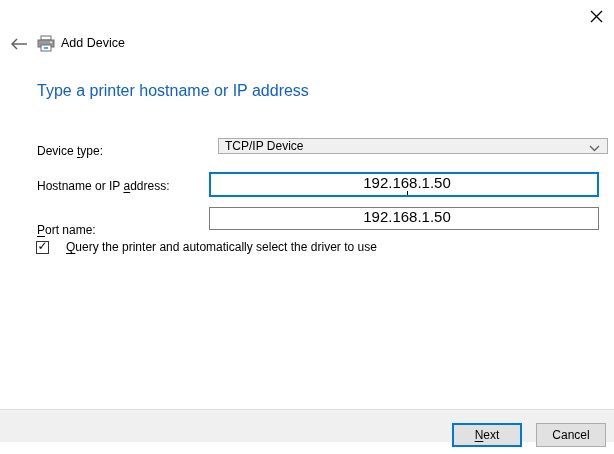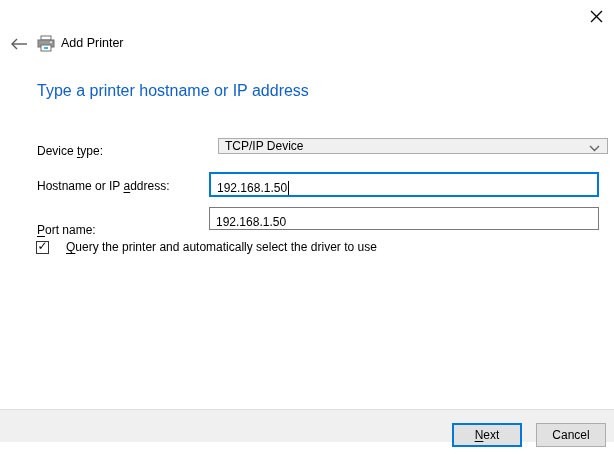--- a/index.html
+++ b/index.html
@@ -43,21 +43,21 @@
   .lbl-port{top:223px;}
   .mnemonic{text-decoration:underline;text-underline-offset:2px;}
   .combobox{
     position:absolute;left:218px;top:138px;width:390px;height:16px;
     background:var(--combo-face);border:1px solid var(--control-border);
     display:flex;align-items:center;font-size:12px;padding-left:6px;cursor:default;
   }
   .combobox .chev{position:absolute;right:7px;top:6px;}
   .textfield{
     position:absolute;left:209px;width:390px;background:#fff;
-    display:flex;align-items:flex-end;font-size:12px;padding-left:6px;cursor:text;
+    display:flex;align-items:center;font-size:15px;padding-left:6px;cursor:text;flex-direction:column;
   }
   .tf-host{top:172px;height:25px;border:2px solid var(--focus-blue);}
   .tf-port{top:207px;height:23px;border:1px solid var(--textbox-border);}
   .caret{display:inline-block;width:1px;height:14px;background:#000;margin-left:1px;}
   
   .check-row{position:absolute;left:36px;top:240px;display:flex;align-items:center;cursor:default;}
   .checkbox{
     width:13px;height:13px;background:#fff;border:1px solid #333;
     display:flex;align-items:center;justify-content:center;flex:0 0 auto;
   }
@@ -103,21 +103,21 @@
     </div>
     <span class="printer-ico">
       <svg width="18" height="18" viewBox="0 0 18 18">
         <rect x="4" y="1" width="10" height="4" fill="#fff" stroke="#6e6e6e" stroke-width="1"></rect>
         <rect x="1" y="5" width="16" height="7" fill="#9a9a9a" stroke="#6e6e6e" stroke-width="1"></rect>
         <rect x="4" y="10" width="10" height="6" fill="#fff" stroke="#6e6e6e" stroke-width="1"></rect>
         <rect x="7" y="12" width="4" height="2" fill="#3ab6d8"></rect>
         <rect x="13" y="6.5" width="2" height="1.5" fill="#e8e8e8"></rect>
       </svg>
     </span>
-    <span class="header-title">Add Printer</span>
+    <span class="header-title">Add Device</span>
   </div>
 
   <div class="page-heading">Type a printer hostname or IP address</div>
 
   <div class="form-label lbl-device"><span>Device </span><span class="mnemonic">t</span><span>ype:</span></div>
   <div class="combobox">
     <span>TCP/IP Device</span>
     <span class="chev">
       <svg width="11" height="7" viewBox="0 0 11 7">
         <polyline points="1,1 5.5,5.5 10,1" fill="none" stroke="#5f5f5f" stroke-width="1.3"></polyline>

